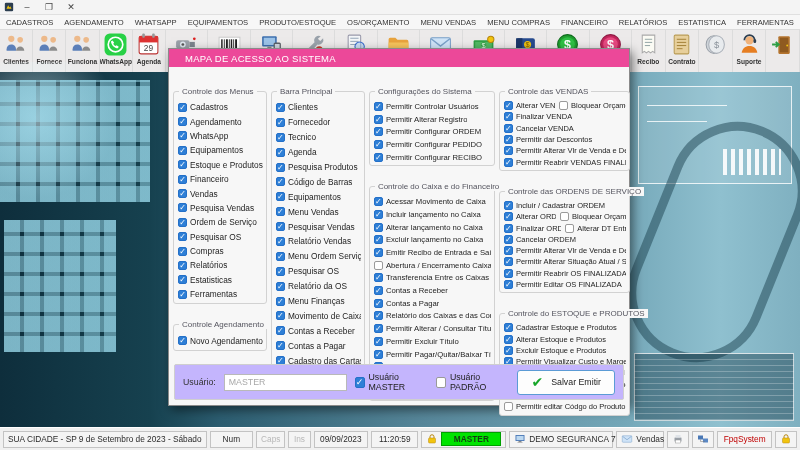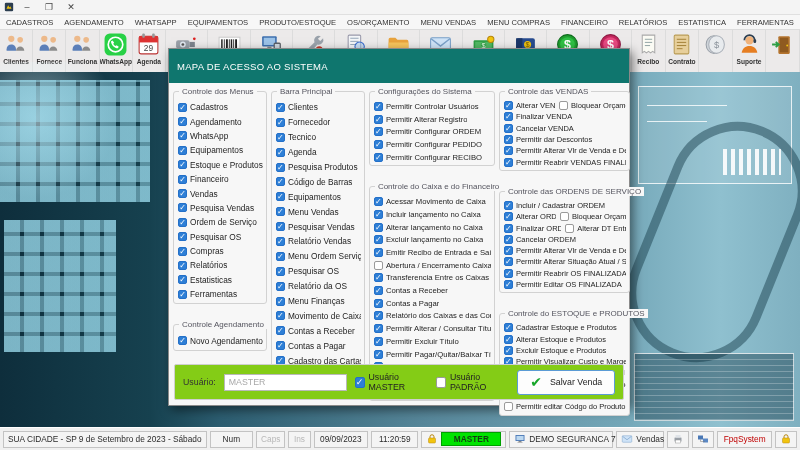--- a/index.html
+++ b/index.html
@@ -41,22 +41,22 @@
   .hud1 .line{position:absolute;left:8px;top:18px;width:80px;height:1px;background:rgba(255,255,255,.8)}
   .hud1 .line2{top:34px;width:60px}
   .hose{position:absolute;right:14px;top:46px;width:120px;height:230px;border:9px solid rgba(28,66,80,.5);
         border-radius:70px;transform:rotate(22deg)}
   .hud2{position:absolute;right:6px;bottom:6px;width:158px;height:66px;border:1px solid rgba(255,255,255,.7);
         background:rgba(16,48,62,.40);
         background-image:repeating-linear-gradient(0deg,rgba(255,255,255,.25) 0 1px,rgba(0,0,0,0) 1px 6px)}
   
   .dialog{position:absolute;left:168px;top:48px;width:462px;height:358px;background:#f7f7f7;
           border:1px solid #8a8a8a;box-sizing:border-box;box-shadow:3px 4px 10px rgba(0,0,0,.5);}
-  .dlg-title{position:absolute;left:0;top:0;right:0;height:34px;background:#0f766e;color:#fff;
-             font-size:9.5px;display:flex;align-items:center;padding-left:8px;letter-spacing:.3px}
+  .dlg-title{position:absolute;left:0;top:0;right:0;height:18px;background:#ec4899;color:#fff;
+             font-size:9.5px;display:flex;align-items:center;padding-left:16px;letter-spacing:.3px}
   .dlg-body{position:absolute;left:4px;right:4px;top:22px;bottom:46px;display:flex;gap:4px;}
   .dcol{display:flex;flex-direction:column;box-sizing:border-box}
   #dcol1{width:97px}#dcol2{width:94px}#dcol3{width:126px}#dcol4{width:131px}
   .group{position:relative;border:1px solid #d2d2d2;border-radius:3px;margin-top:20px;
          padding:8px 3px 2px 4px;background:#f7f7f7}
   .group-title{position:absolute;top:-5px;left:5px;background:#f7f7f7;padding:0 3px;
                font-size:8px;color:#55555f;white-space:nowrap}
   .row{display:flex;align-items:center;gap:4px;white-space:nowrap;overflow:hidden}
   #dcol1 .row{height:14.4px;font-size:8.3px}
   #dcol2 .row{height:14.9px;font-size:8.3px}
@@ -65,21 +65,21 @@
   .opt{display:flex;align-items:center;gap:3px;overflow:hidden}
   .cb{flex:none;width:9px;height:9px;box-sizing:border-box;border:1px solid #9a9a9a;border-radius:2px;
       background:#fff;color:#fff;font-size:8px;line-height:8px;text-align:center;font-weight:bold}
   .cb.on{background:#2e7fd6;border-color:#2470c8}
   .opt-label{overflow:hidden;text-overflow:clip;color:#1d1d1d}
   .mini-field{width:28px;border:1px solid #bdbdbd;background:#fff;color:#9a9a9a;text-align:right;
               font-size:7.4px;padding:1px 2px;margin-left:3px}
   .suffix{font-size:7.4px;color:#333}
   
   .dlg-footer{position:absolute;left:5px;right:5px;bottom:5px;height:36px;border:1px solid #cfcfcf;
-              border-radius:2px;background:#84cc16;display:flex;align-items:center;gap:8px;
+              border-radius:2px;background:#c4b5fd;display:flex;align-items:center;gap:8px;
               padding:0 8px;box-sizing:border-box}
   .f-label{font-size:8.8px;color:#333}
   .f-input{width:118px;height:15px;border:1px solid #b9b9b9;font-size:8.8px;color:#a8a8a8;
            padding:0 4px;background:#fff;font-family:inherit}
   .fcb-wrap{display:flex;align-items:center;gap:4px;font-size:8.8px;color:#222}
   .fcb{width:11px;height:11px;box-sizing:border-box;border:1px solid #9a9a9a;border-radius:2px;background:#fff;
        color:#fff;font-size:9px;line-height:9px;text-align:center;font-weight:bold}
   .fcb.on{background:#2e7fd6;border-color:#2470c8}
   .btn{height:25px;background:#fdfdfd;border-radius:3px;display:flex;align-items:center;justify-content:center;
        gap:8px;font-size:8.8px;color:#222;box-sizing:border-box}
@@ -922,21 +922,21 @@
     <span class="fcb-wrap">
       <span class="fcb on" id="fcb-master">✓</span>
       <span>Usuário MASTER</span>
     </span>
     <span class="fcb-wrap">
       <span class="fcb" id="fcb-padrao"></span>
       <span>Usuário PADRÃO</span>
     </span>
     <div class="btn btn-save">
       <span class="check-glyph">✔</span>
-      <span>Salvar Venda</span>
+      <span>Salvar Emitir</span>
     </div>
   </div>
 </div>
 
 <div class="statusbar">
   <div class="seg grow">SUA CIDADE - SP  9 de Setembro de 2023 - Sábado</div>
   <div class="seg" style="width:46px;justify-content:center">Num</div>
   <div class="seg dis" style="width:30px;justify-content:center">Caps</div>
   <div class="seg dis" style="width:23px;justify-content:center">Ins</div>
   <div class="seg" style="width:58px;justify-content:center">09/09/2023</div>

